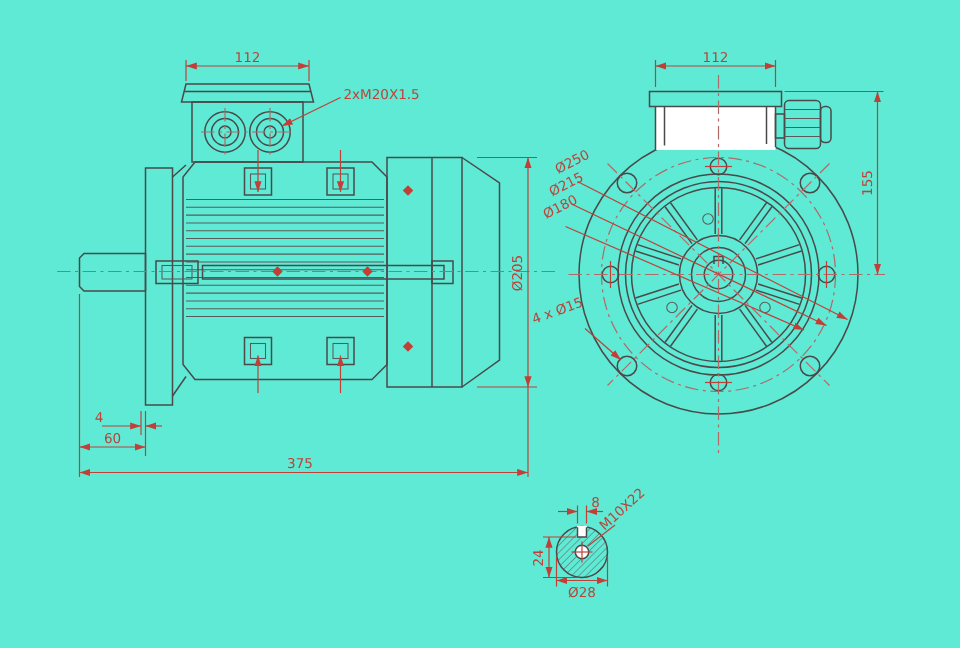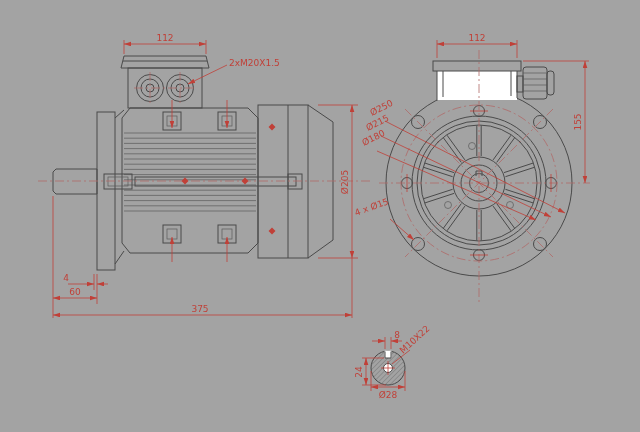--- a/index.html
+++ b/index.html
@@ -1,16 +1,16 @@
 <!DOCTYPE html>
 <html><head>
 <meta charset="utf-8">
 <style>
   html,body{margin:0;padding:0;background:#ffffff;}
-  .page{width:640px;height:432px;position:relative;background:#a3a3a3;overflow:hidden;}
+  .page{width:640px;height:432px;position:relative;background:#5eead4;overflow:hidden;}
   svg text{font-family:"DejaVu Sans", sans-serif;fill:#c04038;font-size:9px;}
   .blk{stroke:#4a4a4a;fill:none;stroke-width:1;}
   .blkthin{stroke:#5a5a5a;fill:none;stroke-width:0.7;}
   .red{stroke:#c04038;fill:none;stroke-width:0.8;}
   .cl{stroke:#b06a68;fill:none;stroke-width:0.8;stroke-dasharray:9 3 2 3;}
   .rfill{fill:#c04038;stroke:none;}
 </style>
 </head>
 <body>
 

